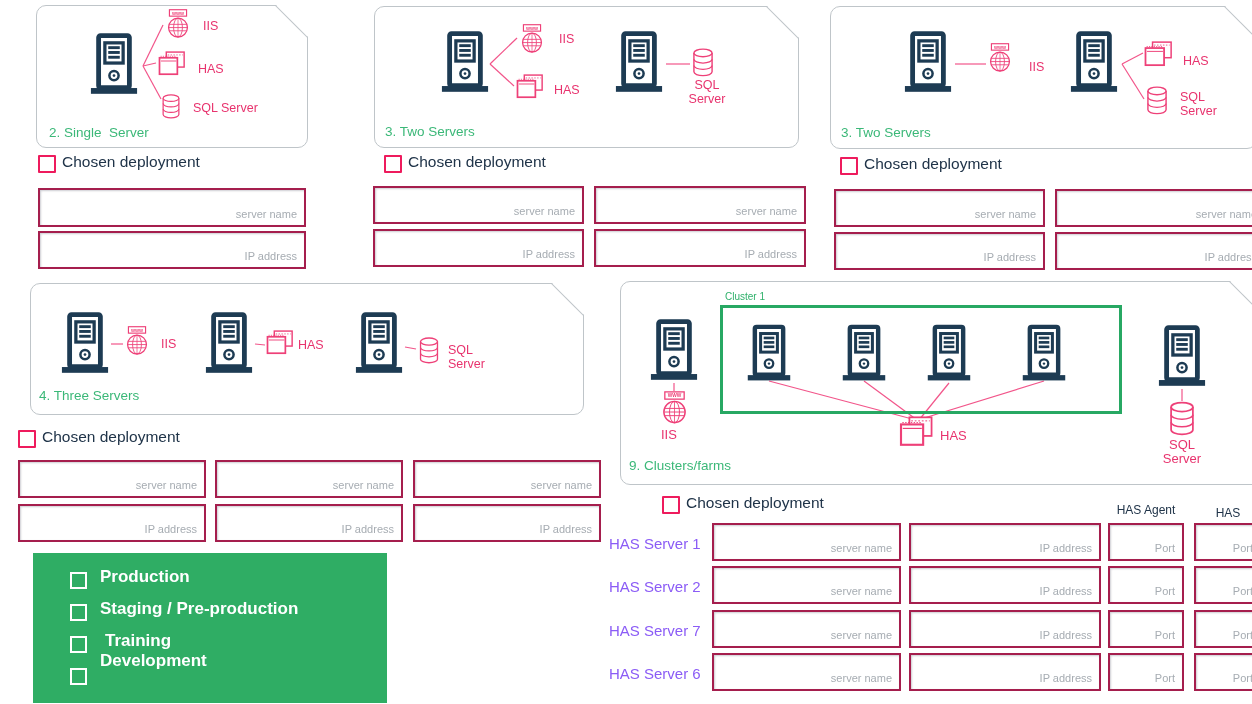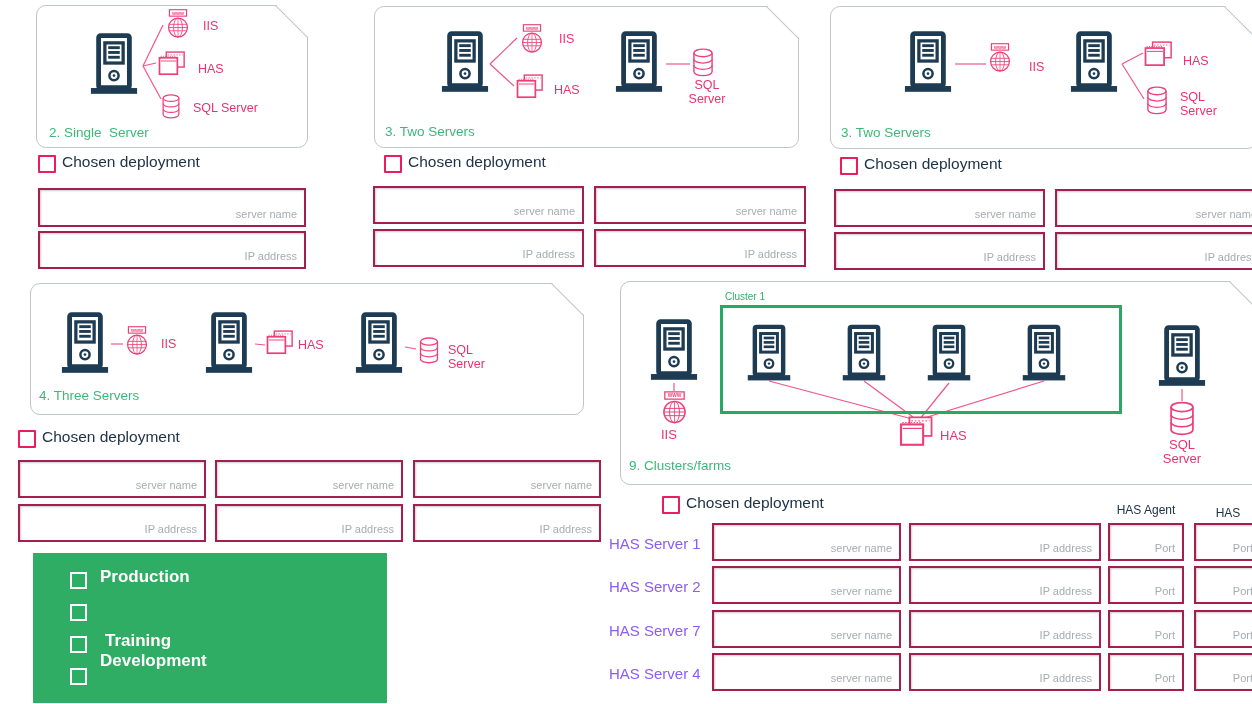--- a/index.html
+++ b/index.html
@@ -331,37 +331,38 @@
   <div class="input" style="left:893px;top:610px;width:192px;height:38px">
     <span class="ph">IP address</span>
     </div>
   <div class="input" style="left:1092px;top:610px;width:76px;height:38px">
     <span class="ph">Port</span>
     </div>
   <div class="input" style="left:1178px;top:610px;width:68px;height:38px">
     <span class="ph">Port</span>
     </div>
 
-  <span class="row-label" style="left:593px;top:665px">HAS Server 4</span>
+  <span class="row-label" style="left:593px;top:665px">HAS Server 6</span>
   <div class="input" style="left:696px;top:653px;width:189px;height:38px">
     <span class="ph">server name</span>
     </div>
   <div class="input" style="left:893px;top:653px;width:192px;height:38px">
     <span class="ph">IP address</span>
     </div>
   <div class="input" style="left:1092px;top:653px;width:76px;height:38px">
     <span class="ph">Port</span>
     </div>
   <div class="input" style="left:1178px;top:653px;width:68px;height:38px">
     <span class="ph">Port</span>
     </div>
 
   <div class="env-box" style="left:17px;top:553px;width:354px;height:150px;">
     <div class="env-cb" style="left:37px;top:19px"></div>
     <span class="env-label" style="left:67px;top:14px">Production</span>
     <div class="env-cb" style="left:37px;top:51px"></div>
+    <span class="env-label" style="left:67px;top:46px">Staging / Pre-production</span>
     <div class="env-cb" style="left:37px;top:83px"></div>
     <span class="env-label" style="left:72px;top:78px">Training</span>
     <div class="env-cb" style="left:37px;top:115px"></div>
     <span class="env-label" style="left:67px;top:98px">Development</span>
   </div>
 
 </div>
 
 </body></html>

